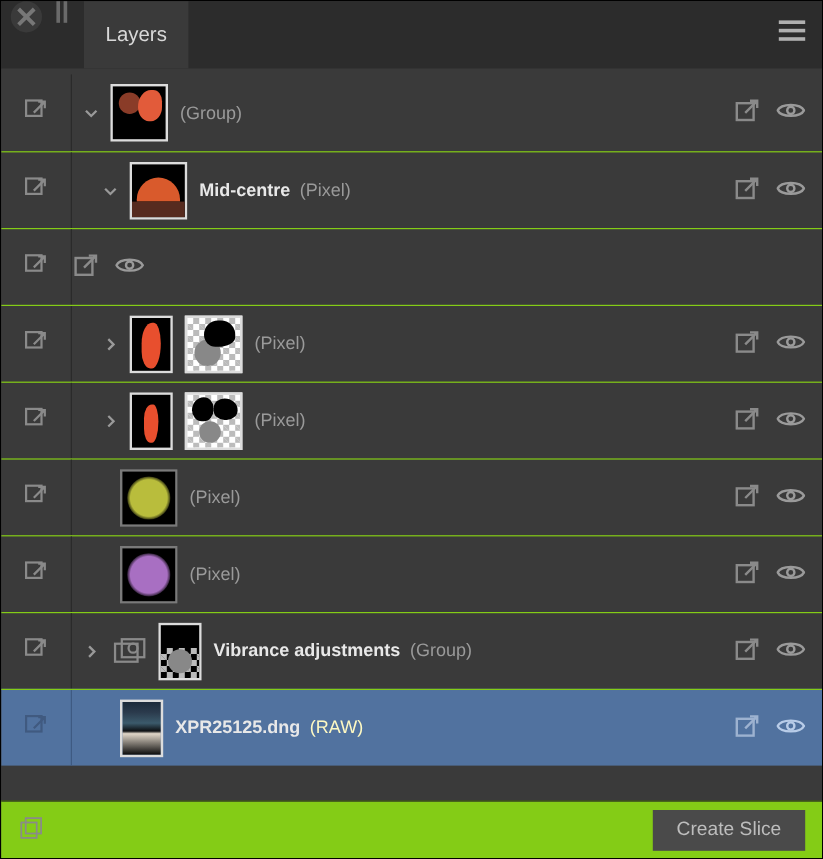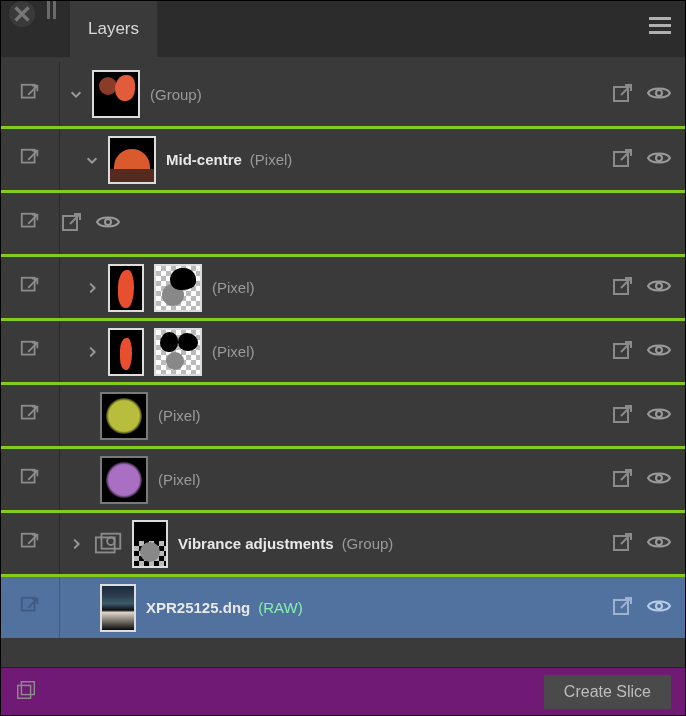--- a/index.html
+++ b/index.html
@@ -58,26 +58,26 @@
   .layers {
     flex: 1;
     overflow-y: auto;
     background: #3a3a3a;
     padding-top: 5px;
   }
   .row {
     display: flex;
     align-items: center;
     height: 64px;
-    border-top: 3px solid #84cc16;
+    border-top: 1px solid #84cc16;
     position: relative;
   }
   .row:first-child { border-top: none; }
   .row.selected { background: #51729f; color: #fff; }
-  .row.selected .type-label { color: #86efac; }
+  .row.selected .type-label { color: #fef9c3; }
   .left-slot {
     width: 58px;
     display: flex; align-items: center; justify-content: center;
     flex-shrink: 0;
   }
   .share-ic svg { width: 22px; height: 22px; stroke: #8a8a8a; fill: none; stroke-width: 2; }
   .row.selected .share-ic svg { stroke: #405a80; }
   .divider {
     width: 1px; height: 100%; background: #2a2a2a;
     flex-shrink: 0;
@@ -140,21 +140,21 @@
     padding-right: 14px;
     flex-shrink: 0;
   }
   .share2-ic svg { width: 24px; height: 24px; stroke: #8a8a8a; fill: none; stroke-width: 2; }
   .row.selected .share2-ic svg { stroke: #9db2d0; }
   .eye-ic svg { width: 24px; height: 18px; stroke: #9a9a9a; fill: none; stroke-width: 2; }
   .row.selected .eye-ic svg { stroke: #b8cce8; }
 
   .footer {
     height: 48px;
-    background: #701a75;
+    background: #84cc16;
     border-top: 1px solid #222;
     display: flex; align-items: center;
     padding: 0 14px;
     justify-content: space-between;
   }
   .stack-ic svg { width:22px; height:22px; stroke:#8a8a8a; fill:none; stroke-width:1.6; }
   .create-slice {
     background: #4a4a4a;
     color: #bdbdbd;
     padding: 8px 20px;

